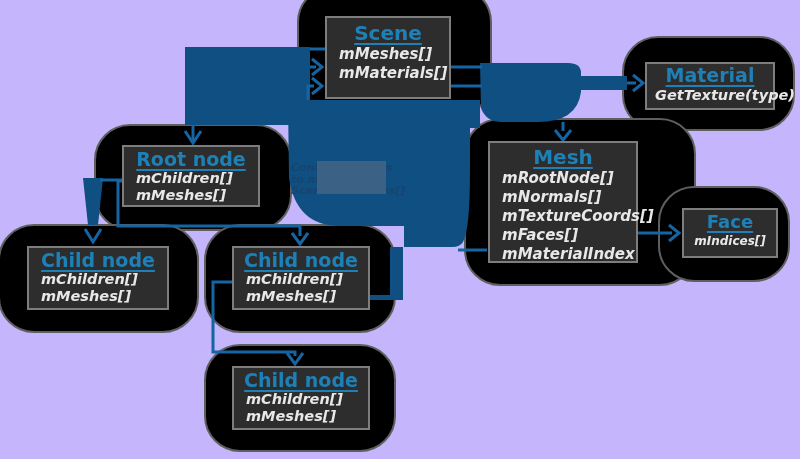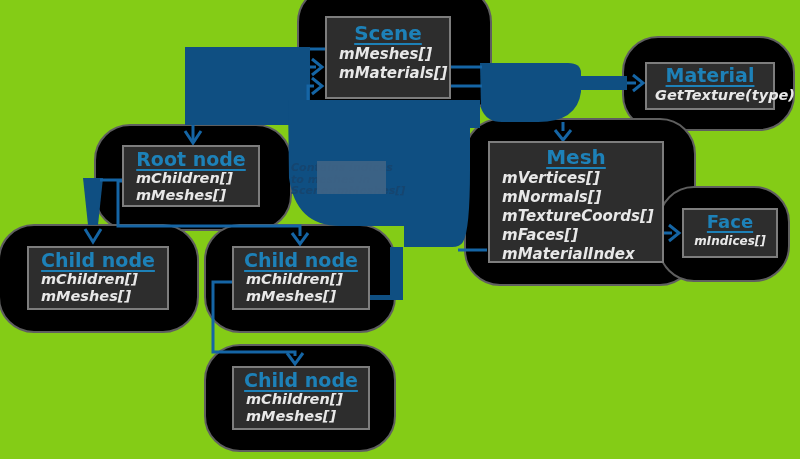--- a/index.html
+++ b/index.html
@@ -1,18 +1,18 @@
 <!DOCTYPE html>
 <html><head>
 <meta charset="utf-8">
 <style>
   html,body{margin:0;padding:0;background:#fff;}
   #stage{
     position:relative;width:800px;height:459px;overflow:hidden;
-    background:#84cc16;font-family:"DejaVu Sans","Liberation Sans",sans-serif;
+    background:#c4b5fd;font-family:"DejaVu Sans","Liberation Sans",sans-serif;
   }
   
   .blob{
     position:absolute;background:#000;border:2px solid #5f5f5f;
     border-radius:36px;box-sizing:border-box;z-index:1;
   }
   
   #connectors{position:absolute;left:0;top:0;z-index:2;}
   
   .node-box{
@@ -116,24 +116,24 @@
     </span>
   </div>
 
   <div class="node-box" style="left:645px;top:62px;width:130px;height:48px;">
     <span class="node-title" style="margin-top:0;font-size:19px;line-height:22px;">Material</span>
     <span class="node-fields" style="margin-top:0;">
       <span class="node-field" style="text-align:center;padding-left:8px;font-size:14.5px;">GetTexture(type)</span>
     </span>
   </div>
 
-  <div class="node-box" style="left:488px;top:141px;width:176px;height:122px;">
+  <div class="node-box" style="left:488px;top:141px;width:150px;height:122px;">
     <span class="node-title" style="margin-top:2px;">Mesh</span>
     <span class="node-fields mesh-fields" style="margin-top:2px;">
-      <span class="node-field">mVertices[]</span>
+      <span class="node-field">mRootNode[]</span>
       <span class="node-field">mNormals[]</span>
       <span class="node-field">mTextureCoords[]</span>
       <span class="node-field">mFaces[]</span>
       <span class="node-field">mMaterialIndex</span>
     </span>
   </div>
 
   <div class="node-box" style="left:682px;top:208px;width:96px;height:50px;">
     <span class="node-title" style="margin-top:1px;font-size:18px;line-height:21px;">Face</span>
     <span class="node-fields" style="margin-top:1px;">

